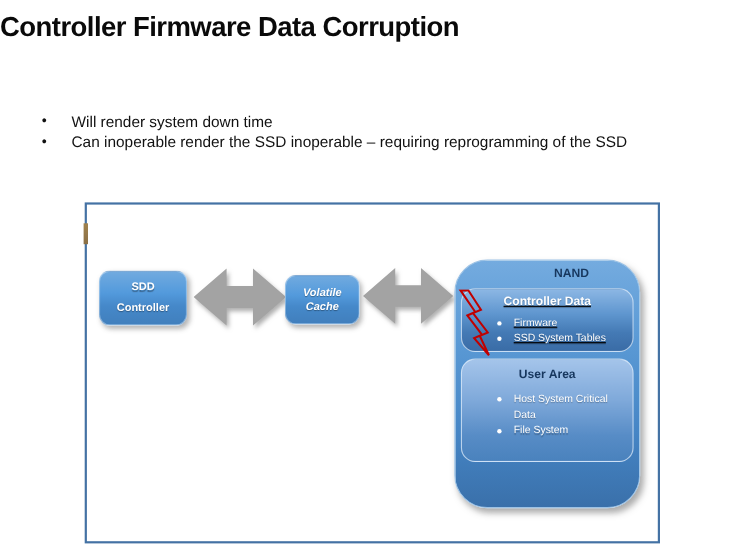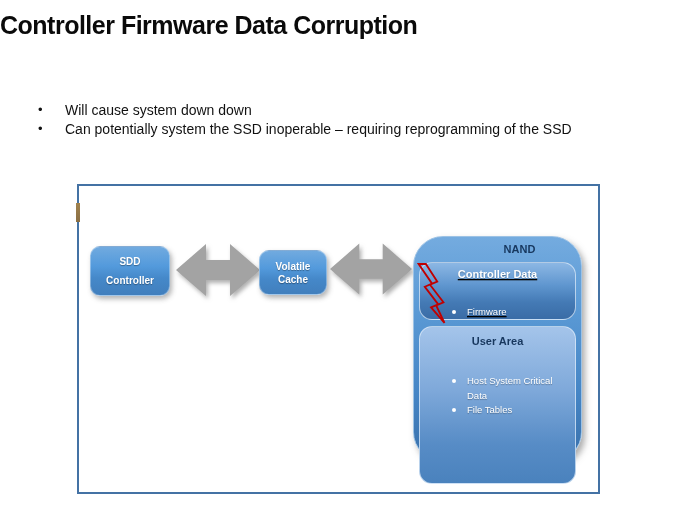--- a/index.html
+++ b/index.html
@@ -69,21 +69,21 @@
     align-items: center;
     justify-content: space-evenly;
     color: #ffffff;
     font-weight: 700;
     text-shadow: 0 1px 1px rgba(0,0,0,0.35);
     text-align: center;
   }
   #node-sdd { left: 90px; top: 246px; width: 80px; height: 50px; font-size: 10px; }
   #node-cache { left: 259px; top: 250px; width: 68px; height: 45px; font-size: 10px; }
   #node-cache .node-line { line-height: 13px; }
-  #node-cache { justify-content: center; }
+  #node-cache { justify-content: center; font-style: italic; }
 
   .arrow-svg { position: absolute; filter: drop-shadow(2px 3px 2px rgba(110,110,110,0.55)); }
   #arrow-1 { left: 176px; top: 243px; }
   #arrow-2 { left: 330px; top: 242px; }
 
   .nand-box {
     position: absolute;
     left: 413px; top: 236px;
     width: 169px; height: 226px;
     border-radius: 30px;
@@ -118,67 +118,67 @@
     background: linear-gradient(180deg, #8cb7e4 0%, #5f96cf 40%, #447ab5 70%, #3a6ca6 100%);
     text-decoration: underline;
   }
   #controller-data-box .inner-label {
     padding-top: 5px;
     font-size: 11px;
     color: #ffffff;
   }
   #user-area-box {
     top: 89px;
-    height: 158px;
+    height: 94px;
     background: linear-gradient(180deg, #a4c4ea 0%, #7fa9da 40%, #578cc6 75%, #4a82bd 100%);
   }
   #user-area-box .inner-label {
     padding-top: 8px;
     font-size: 11px;
     color: #17375e;
     text-shadow: none;
   }
 
   .mini-list {
     list-style: none;
-    margin-top: 25px;
+    margin-top: 7px;
     color: #ffffff;
   }
   .mini-list li {
     position: relative;
     padding-left: 47px;
     padding-right: 12px;
     font-size: 9.5px;
     line-height: 13.5px;
     text-shadow: 0 1px 1px rgba(0,0,0,0.3);
   }
   .mini-list li::before {
     content: "";
     position: absolute;
     left: 32px; top: 5px;
     width: 4px; height: 4px;
     border-radius: 50%;
     background: #ffffff;
   }
   .mini-list li.no-bullet::before { content: none; display: none; }
-  #user-area-box .mini-list { margin-top: 27px; }
+  #user-area-box .mini-list { margin-top: 9px; }
   #user-area-box .mini-list li { line-height: 14.5px; }
 
   .bolt-svg { position: absolute; left: 412px; top: 263px; }
 </style>
 </head>
 <body>
 
 <div class="slide">
 
   <h1 class="slide-title">Controller Firmware Data Corruption</h1>
 
   <ul class="bullet-list">
-    <li>Will cause system down down</li>
-    <li>Can potentially system the SSD inoperable – requiring reprogramming of the SSD</li>
+    <li>Will render system down time</li>
+    <li>Can inoperable render the SSD inoperable – requiring reprogramming of the SSD</li>
   </ul>
 
   <div class="diagram-frame"></div>
   <div class="frame-artifact"></div>
 
   <div class="node" id="node-sdd">
     <span class="node-line">SDD</span>
     <span class="node-line">Controller</span>
   </div>
 
@@ -195,28 +195,29 @@
     <polygon points="0,27 30,1 30,17 54,17 54,1 84,27 54,53 54,37 30,37 30,53" fill="#a3a3a3"></polygon>
   </svg>
 
   <div class="nand-box">
     <div class="nand-label">NAND</div>
 
     <div class="inner-box" id="controller-data-box">
       <div class="inner-label">Controller Data</div>
       <ul class="mini-list">
         <li>Firmware</li>
+        <li>SSD System Tables</li>
       </ul>
     </div>
 
     <div class="inner-box" id="user-area-box">
       <div class="inner-label">User Area</div>
       <ul class="mini-list">
         <li>Host System Critical Data</li>
-        <li>File Tables</li>
+        <li>File System</li>
       </ul>
     </div>
   </div>
 
   <svg class="bolt-svg" width="36" height="62" viewBox="0 0 34 60">
     <polygon points="6,1 19,20 12,23 25,40 18,43 31,58 23,41 30,38 17,21 24,18 13,1" fill="none" stroke-width="1.8" stroke-linejoin="miter" stroke="#c00000"></polygon>
   </svg>
 
 </div>
 

